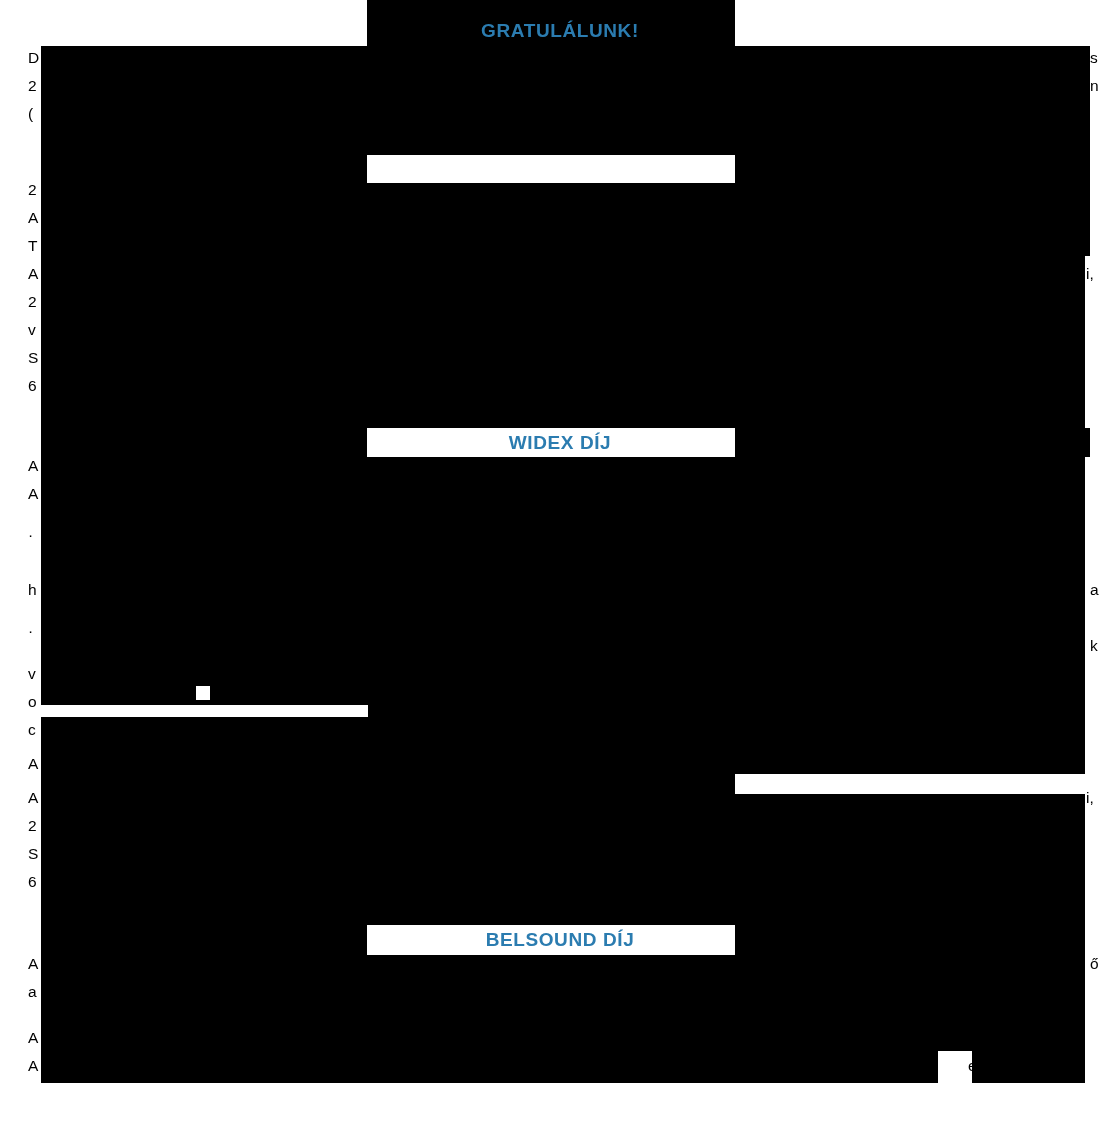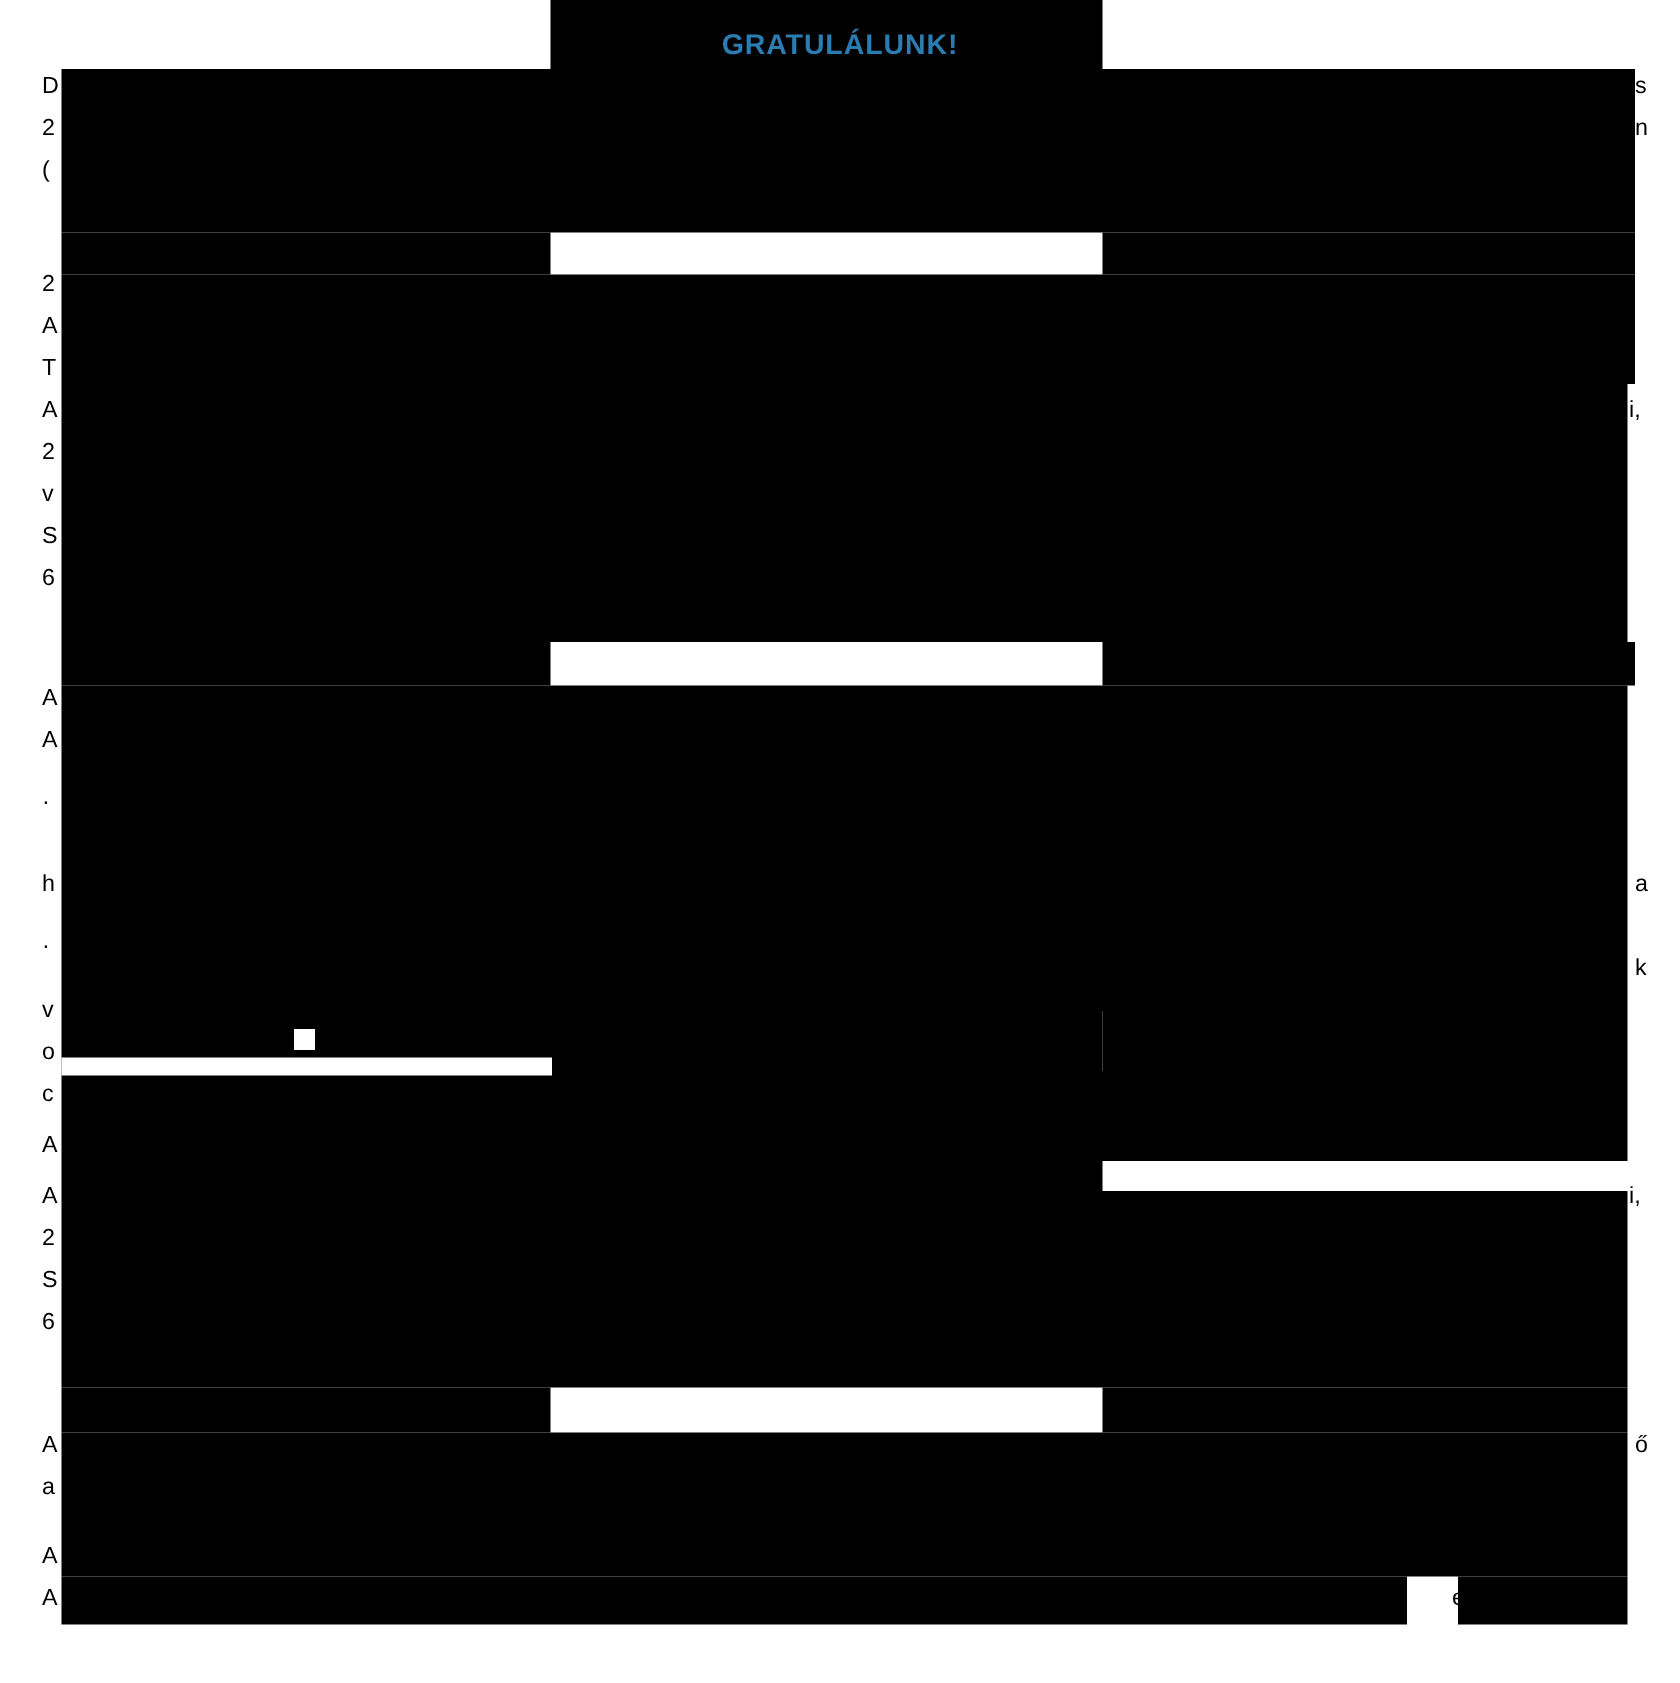--- a/index.html
+++ b/index.html
@@ -60,21 +60,23 @@
   }
 </style>
 </head>
 <body>
 
 <div class="page">
 
   <div class="heading" style="top:20px;">GRATULÁLUNK!</div>
 
 
+  <div class="heading" style="top:432px;">WIDEX DÍJ</div>
 
+  <div class="heading" style="top:929px;">BELSOUND DÍJ</div>
 
   <div class="text-line" style="left:28px;  top:48px;">D</div>
   <div class="text-line" style="left:28px;  top:76px;">2</div>
   <div class="text-line" style="left:28px;  top:104px;">(</div>
   <div class="text-line" style="left:28px;  top:180px;">2</div>
   <div class="text-line" style="left:28px;  top:208px;">A</div>
   <div class="text-line" style="left:28px;  top:236px;">T</div>
   <div class="text-line" style="left:28px;  top:264px;">A</div>
   <div class="text-line" style="left:28px;  top:292px;">2</div>
   <div class="text-line" style="left:28px;  top:320px;">v</div>

